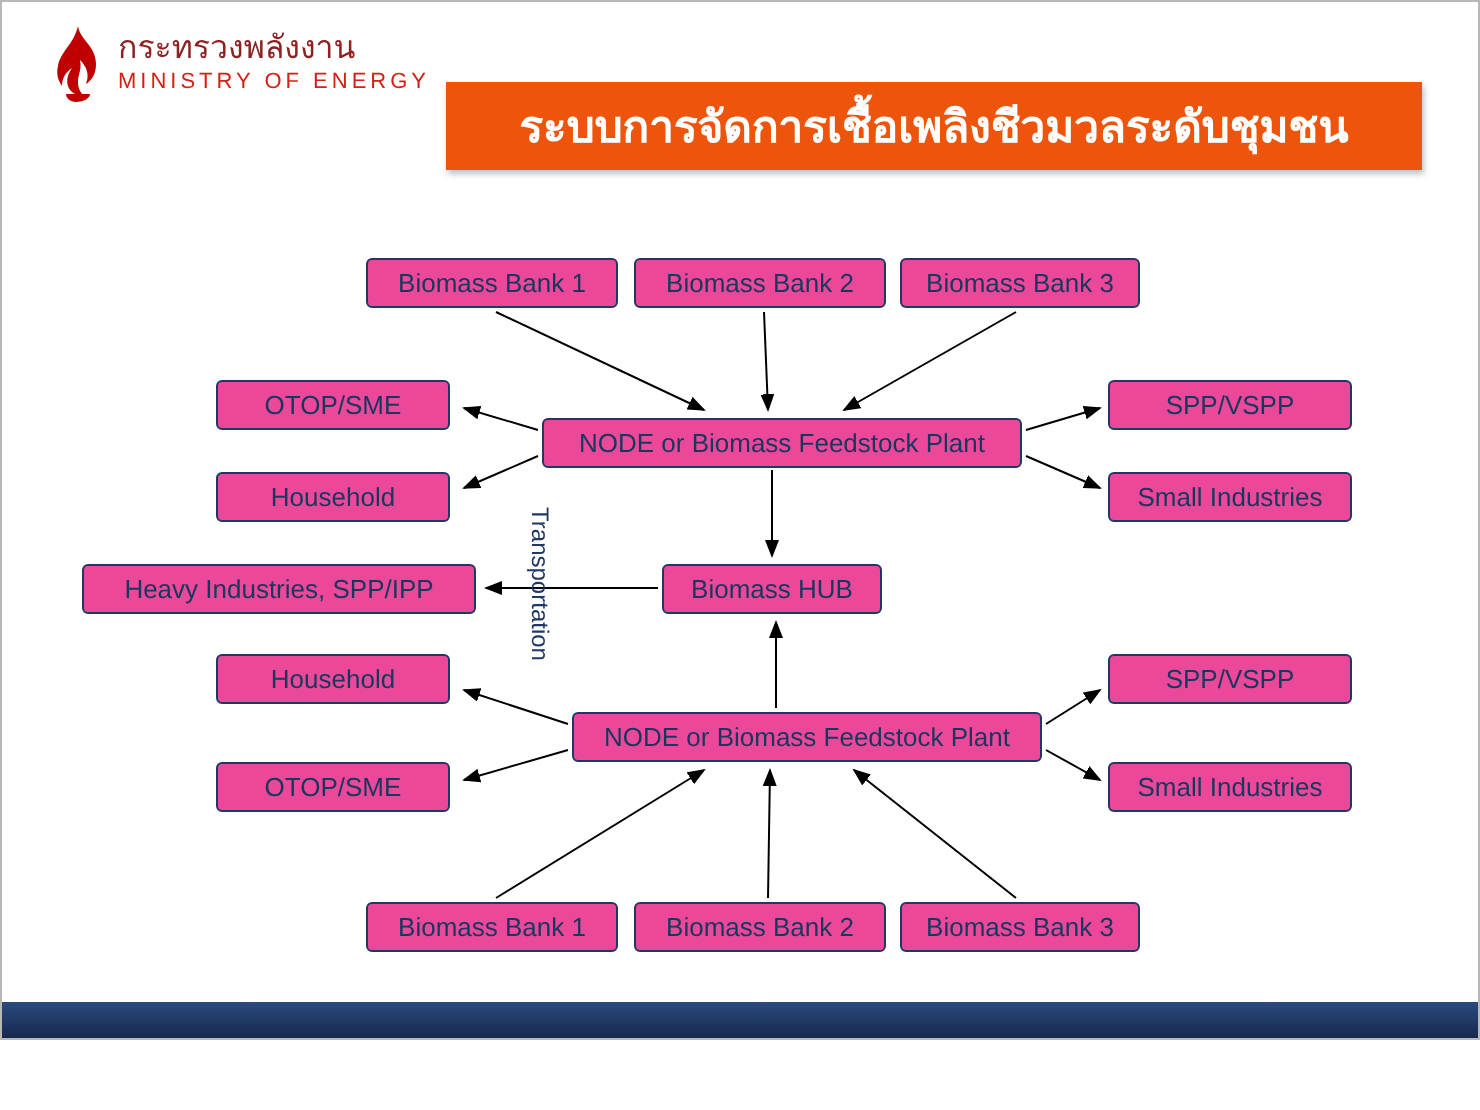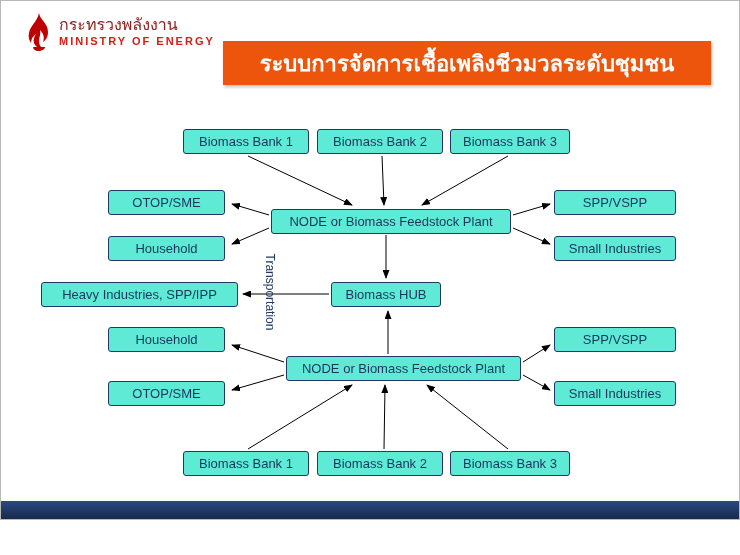--- a/index.html
+++ b/index.html
@@ -2,29 +2,29 @@
 <html><head>
 <meta charset="utf-8">
 <style>
   html,body{margin:0;padding:0;background:#fff;font-family:"Liberation Sans","DejaVu Sans",sans-serif;}
   .slide{position:relative;width:740px;height:520px;background:#ffffff;overflow:hidden;border:1px solid #b8b8b8;box-sizing:border-box;}
 
   
   .logo{position:absolute;left:26px;top:12px;display:flex;align-items:center;gap:8px;}
   .logo-flame{width:24px;height:38px;}
   .logo-text .thai{font-size:16px;color:#8E2121;line-height:1.15;}
-  .logo-text .eng{font-size:11px;font-weight:bold;color:#D42015;letter-spacing:2px;line-height:1.2;}
+  .logo-text .eng{font-size:11px;font-weight:normal;color:#D42015;letter-spacing:2px;line-height:1.2;}
 
   .title-banner{position:absolute;left:222px;top:28px;width:488px;height:44px;
     background:#ED550D;display:flex;align-items:center;justify-content:center;
     box-shadow:1px 2px 3px rgba(0,0,0,0.25);margin-top:12px;}
   .title-banner span{color:#ffffff;font-weight:bold;font-size:22px;}
 
   
-  .dbox{position:absolute;border:1.5px solid #1F3864;border-radius:3px;background:#5eead4;
+  .dbox{position:absolute;border:1.5px solid #1F3864;border-radius:3px;background:#ec4899;
     color:#17375E;display:flex;align-items:center;justify-content:center;
     font-size:13px;z-index:2;box-sizing:border-box;white-space:nowrap;}
 
   .transport{position:absolute;left:214px;top:284px;width:110px;height:14px;
     transform:rotate(90deg);transform-origin:center;color:#1F3864;font-size:12px;
     text-align:center;z-index:2;}
 
   svg.arrows{position:absolute;left:0;top:0;z-index:1;}
   svg.arrows line{stroke:#000;stroke-width:1;}
 

